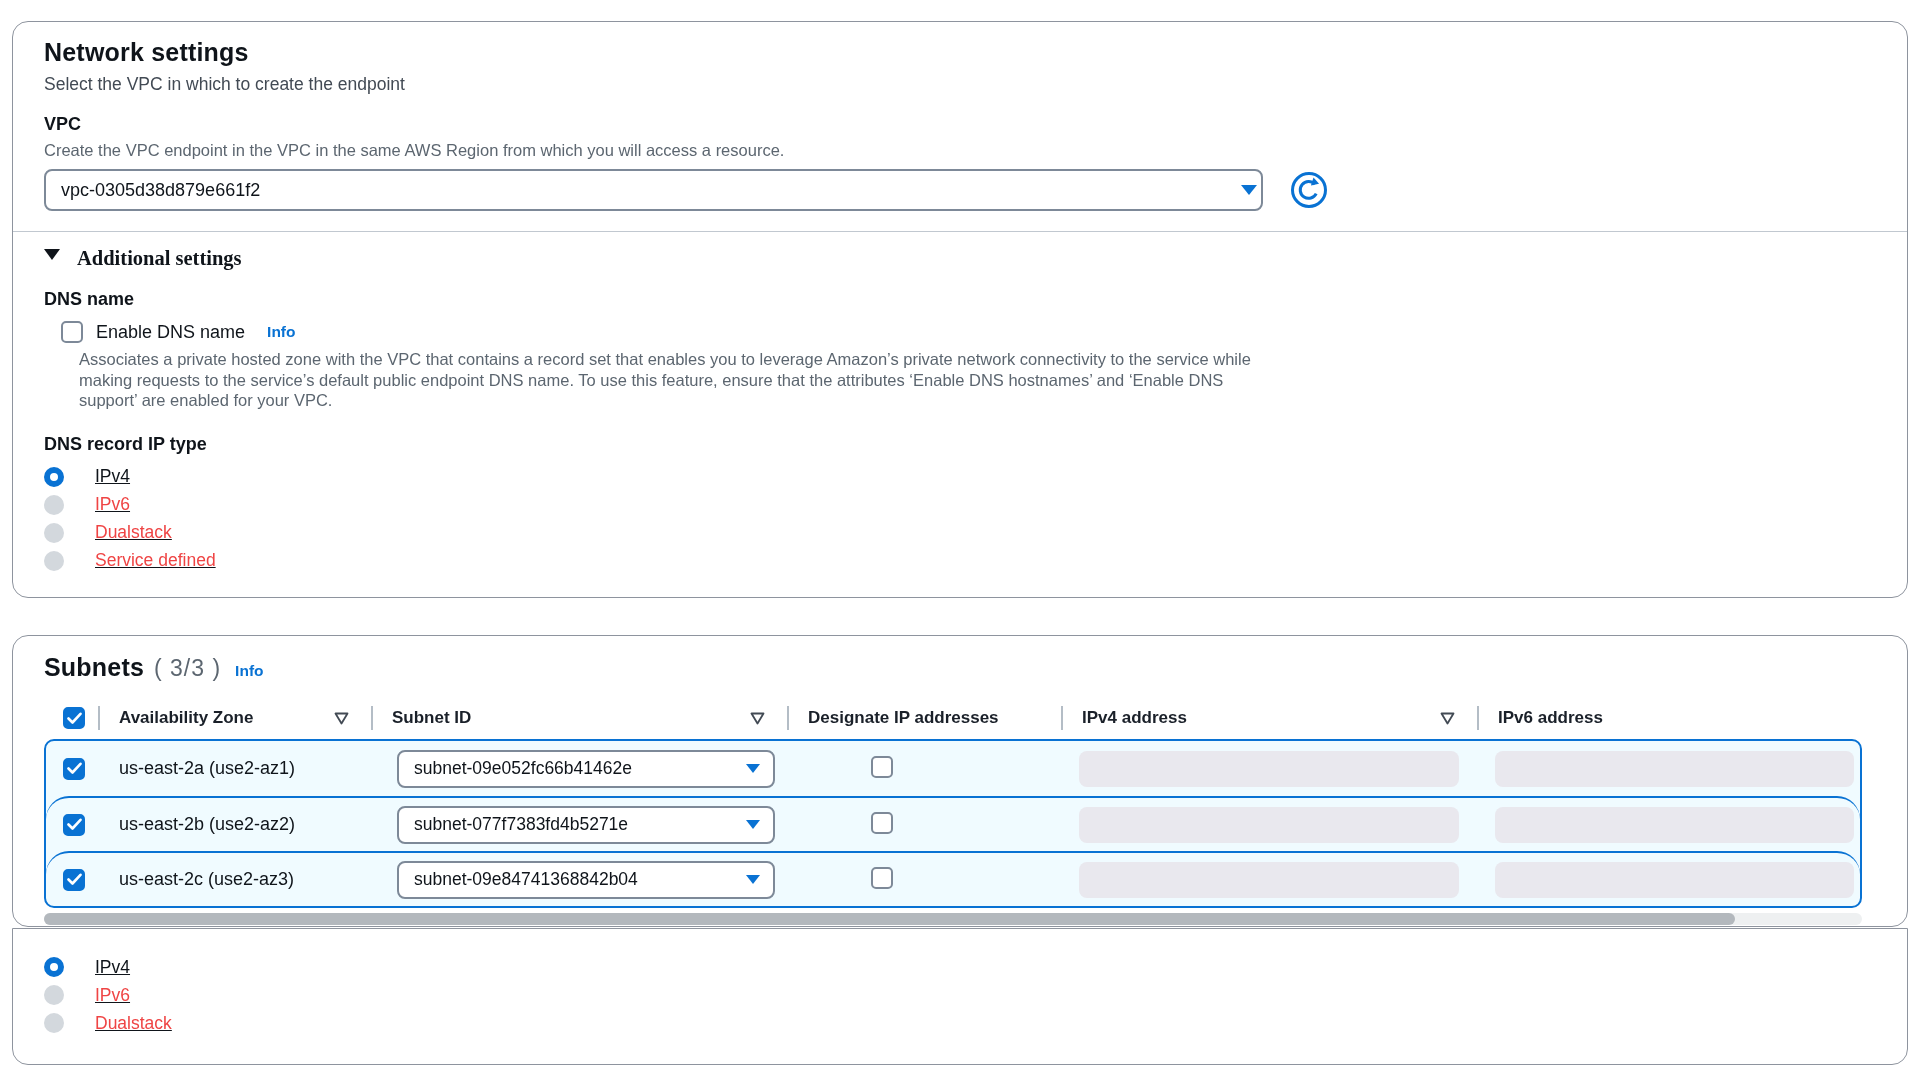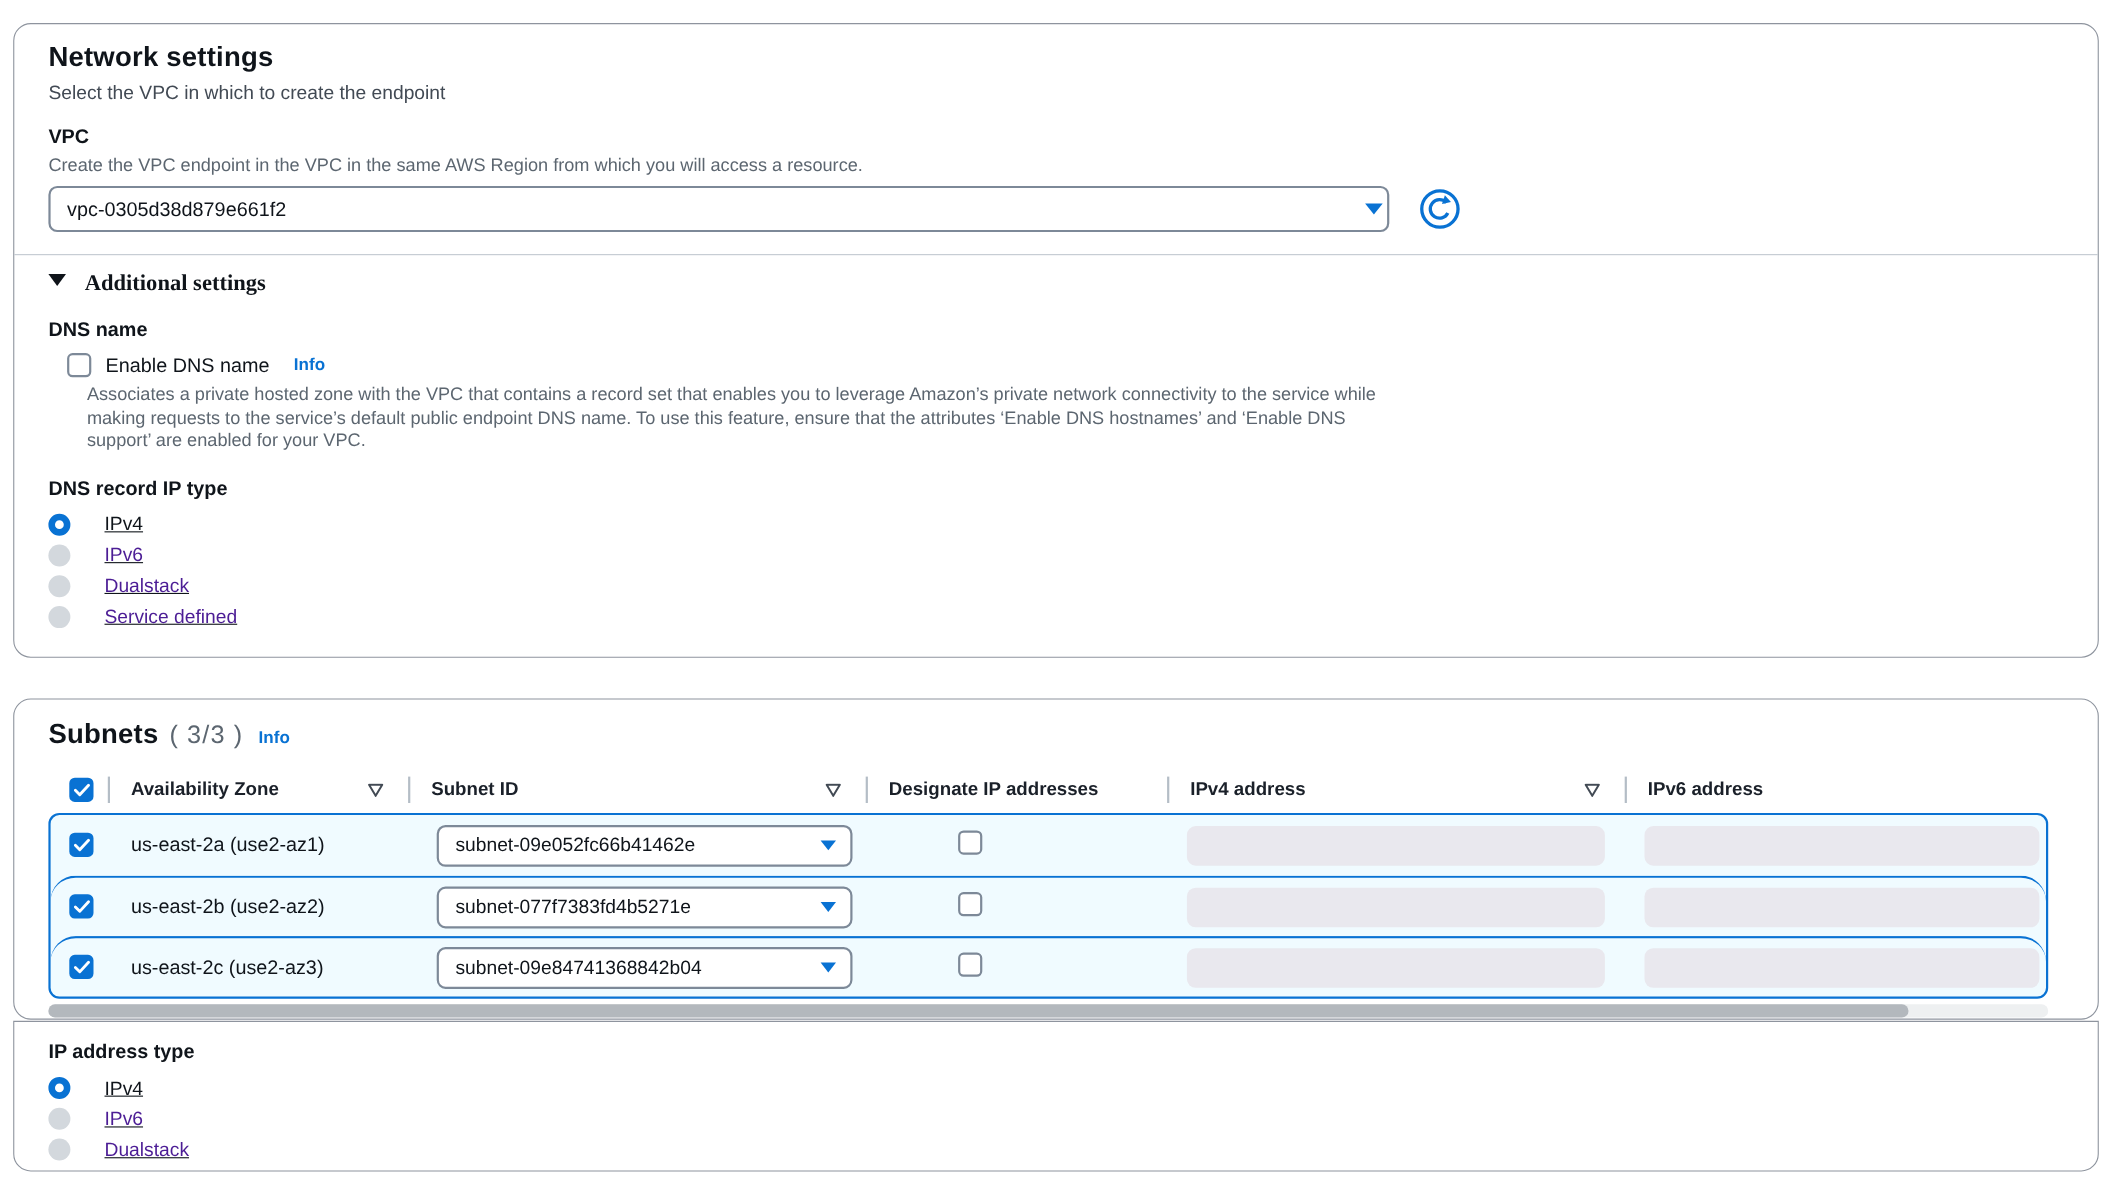--- a/index.html
+++ b/index.html
@@ -54,21 +54,21 @@
   .info-link { font-size:15.5px; font-weight:700; color:#0972d3; text-decoration:none; margin-left:9px; cursor:pointer; }
 
   .para { font-size:16.5px; color:#5c6670; line-height:20.5px; margin:6px 0 0 35px; max-width:1195px; }
 
   .radio-group { margin-top:8px; }
   .radio-row { display:flex; align-items:center; gap:31px; height:28px;text-decoration:underline; }
   .radio { width:20px; height:20px; border-radius:50%; flex:0 0 auto; }
   .radio.selected { border:6px solid #0972d3; background:#fff; cursor:pointer; }
   .radio.disabled { background:#d3d8dd; }
   .radio-label { font-size:17.5px; }
-  .radio-row.disabled .radio-label { color:#4c1d95; }
+  .radio-row.disabled .radio-label { color:#ef4444; }
 
   
   .subnets-header { display:flex; align-items:baseline; margin-top:14px; }
   .h2 { font-size:25px; font-weight:700; line-height:34px; letter-spacing:.2px; }
   .count { font-size:23px; color:#5c6670; margin-left:10px; letter-spacing:1px; }
   .subnets-header .info-link { margin-left:14px; }
 
   .thead {
     display:grid; grid-template-columns:54px 273px 416px 274px 416px 1fr;
     height:42px; align-items:center; margin-top:13px;
@@ -290,21 +290,20 @@
     </div>
 
   </div>
 
   <div class="hscroll">
     <div class="hscroll-thumb"></div>
   </div>
 </section>
 
 <section class="card" id="card-ip-type">
-  <div class="field-label" style="margin-top:0;">IP address type</div>
   <div class="radio-group">
     <div class="radio-row">
       <span class="radio selected"></span>
       <span class="radio-label">IPv4</span>
     </div>
     <div class="radio-row disabled">
       <span class="radio disabled"></span>
       <span class="radio-label">IPv6</span>
     </div>
     <div class="radio-row disabled">

